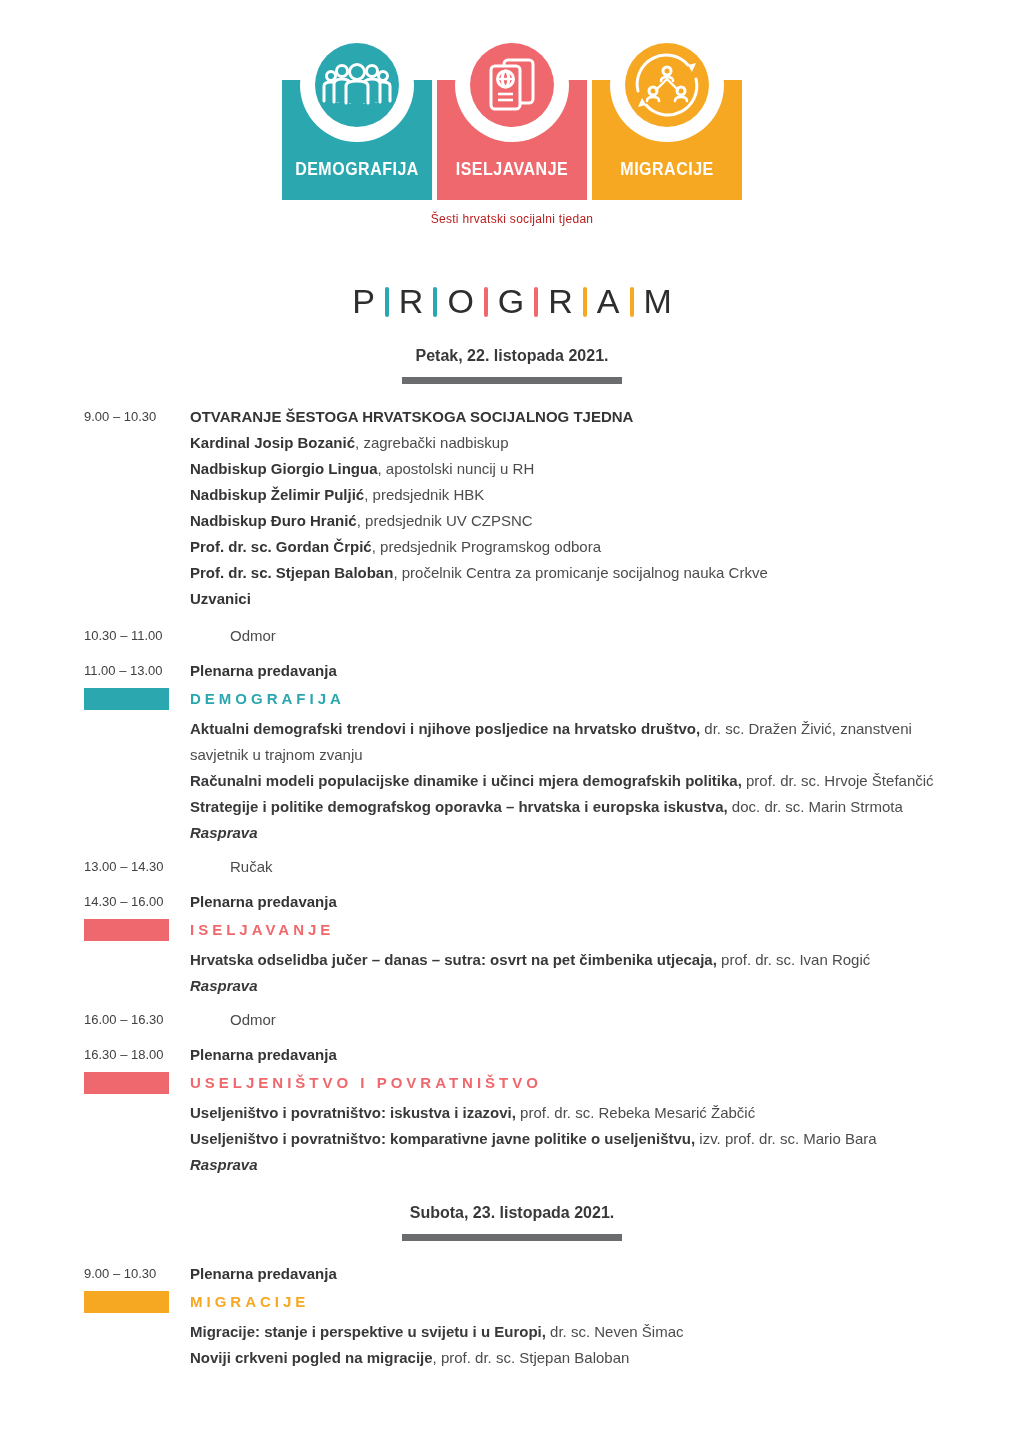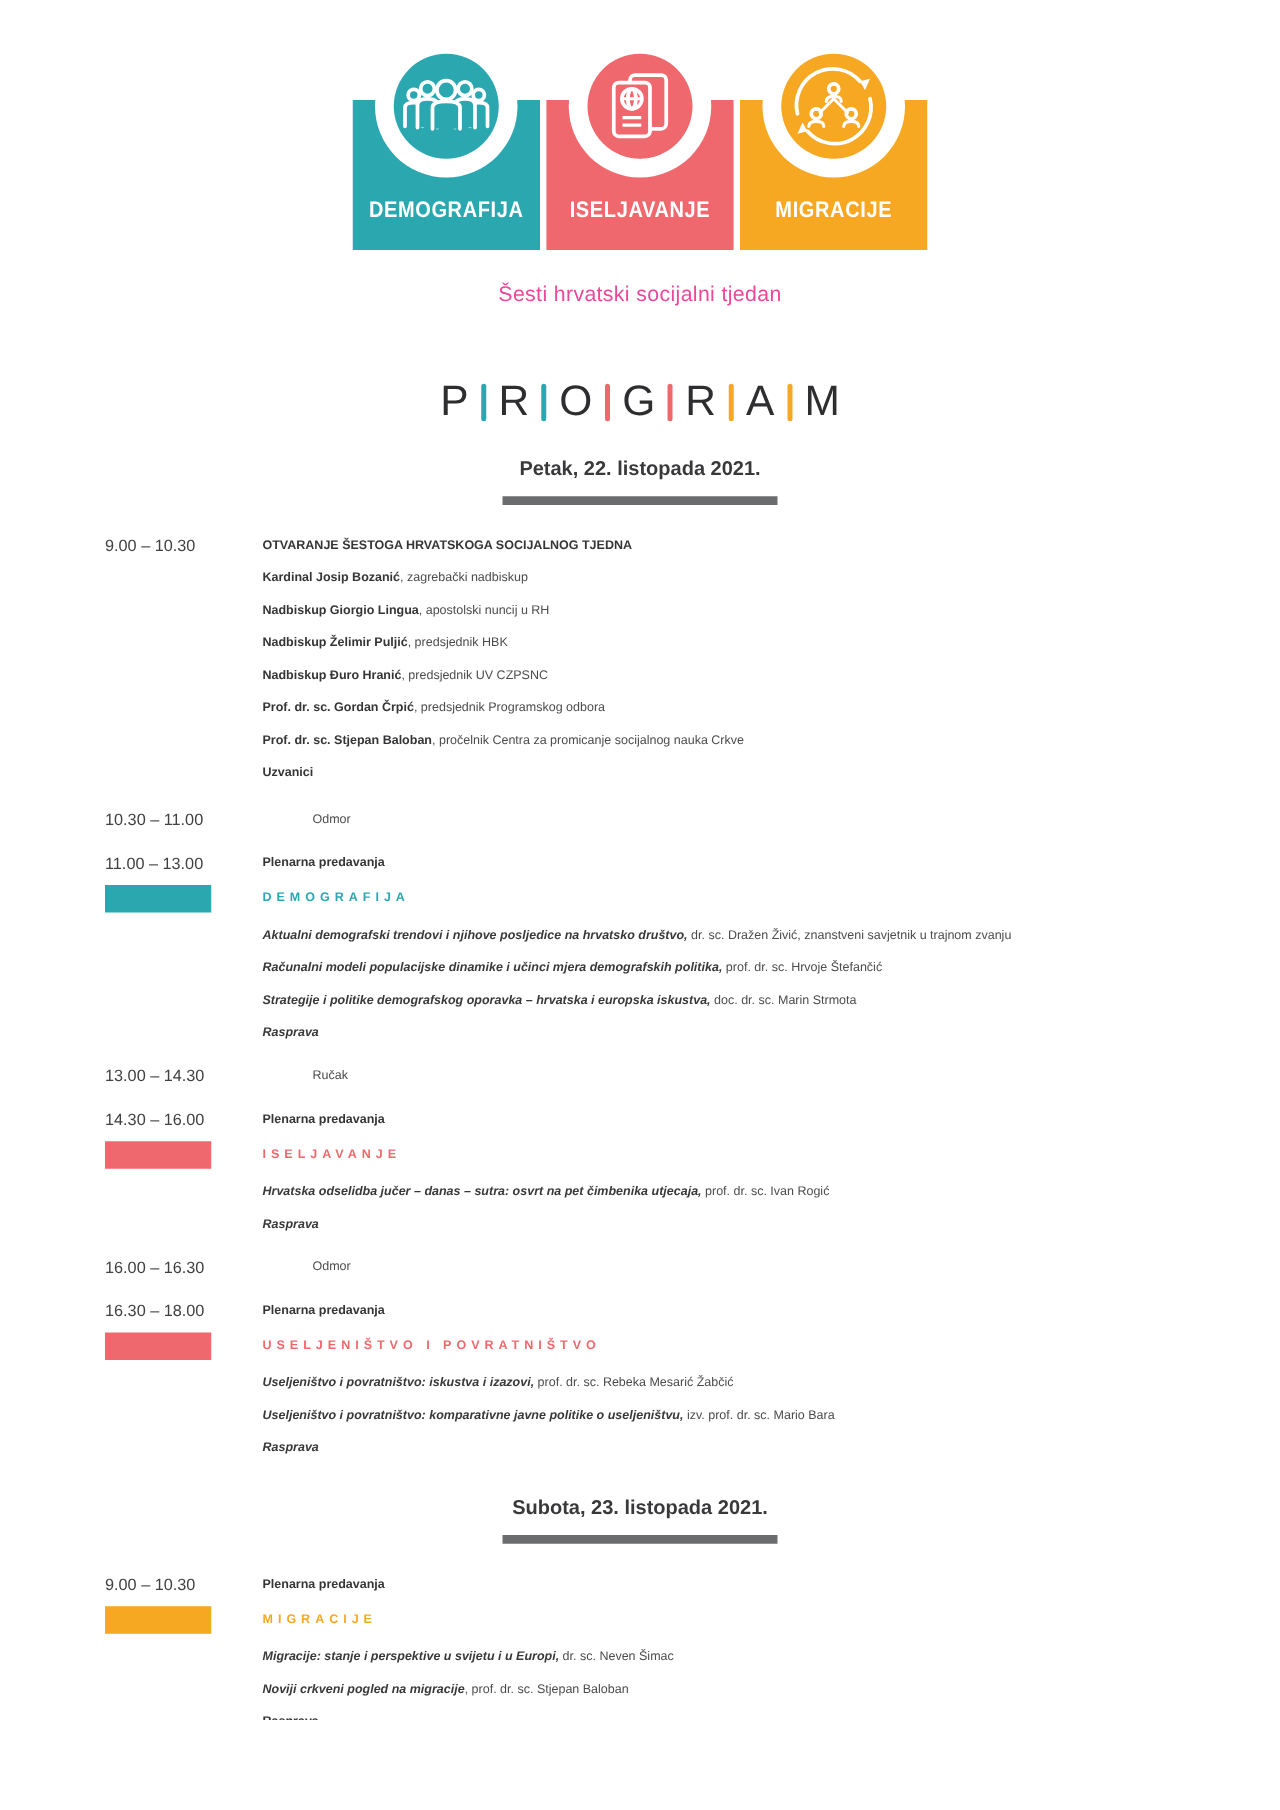--- a/index.html
+++ b/index.html
@@ -9,39 +9,39 @@
   }
   
   .banner{display:flex;justify-content:center;gap:5px;padding-top:42px;}
   .block{position:relative;width:150px;height:158px;}
   .block svg{position:absolute;inset:0;display:block;}
   .block-label{
     position:absolute;left:0;right:0;bottom:22px;text-align:center;
     color:#fff;font-weight:700;font-size:16px;letter-spacing:.5px;
     transform:scaleY(1.12);
   }
-  .subtitle{margin-top:26px;text-align:center;font-size:17px;color:#ec4899;letter-spacing:.3px;}
+  .subtitle{margin-top:12px;text-align:center;font-size:12px;color:#b91c1c;letter-spacing:.3px;}
   
   .program-title{margin-top:56px;display:flex;justify-content:center;align-items:center;}
   .pt-letter{font-size:34px;color:#2e2e30;font-weight:500;}
   .pt-bar{width:4px;height:30px;border-radius:2px;margin:0 10px;}
   
   .day-section{margin-top:26px;}
   .day-heading{margin:12px;text-align:center;font-size:16px;font-weight:700;color:#39393b;}
   .day-underline{width:220px;height:7px;background:#6b6c6e;margin:6px auto 0;}
   
   .rows{margin:20px 60px 0 84px;}
   .row{display:flex;margin-bottom:5px;}
   .time{flex:none;width:106px;font-size:13px;line-height:26px;color:#414042;}
-  .content{flex:1;font-size:10px;line-height:26px;color:#4c4c4e;max-width:760px;margin-left:20px;}
+  .content{flex:1;font-size:15px;line-height:26px;color:#4c4c4e;max-width:760px;}
   .bold{font-weight:700;color:#353537;}
   .session-title{font-weight:700;color:#353537;}
   .cat-bar{display:block;width:85px;height:22px;margin-top:2px;}
   .cat-label{font-weight:700;letter-spacing:4px;}
-  .lect-title{font-weight:700;font-style:italic;color:#39393b;}
+  .lect-title{font-weight:700;color:#39393b;}
   .disc-italic{font-weight:700;font-style:italic;color:#39393b;}
   .disc-bold{font-weight:700;color:#353537;}
   .row-session{margin-bottom:11px;}
   .row-break{margin-bottom:9px;gap:40px;}
   .row-plenary{margin-bottom:2px;}
   .row-category{margin-bottom:4px;}
   .row-lecture{margin-bottom:0;}
   .row-discussion{margin-bottom:8px;}
 </style>
 </head>

